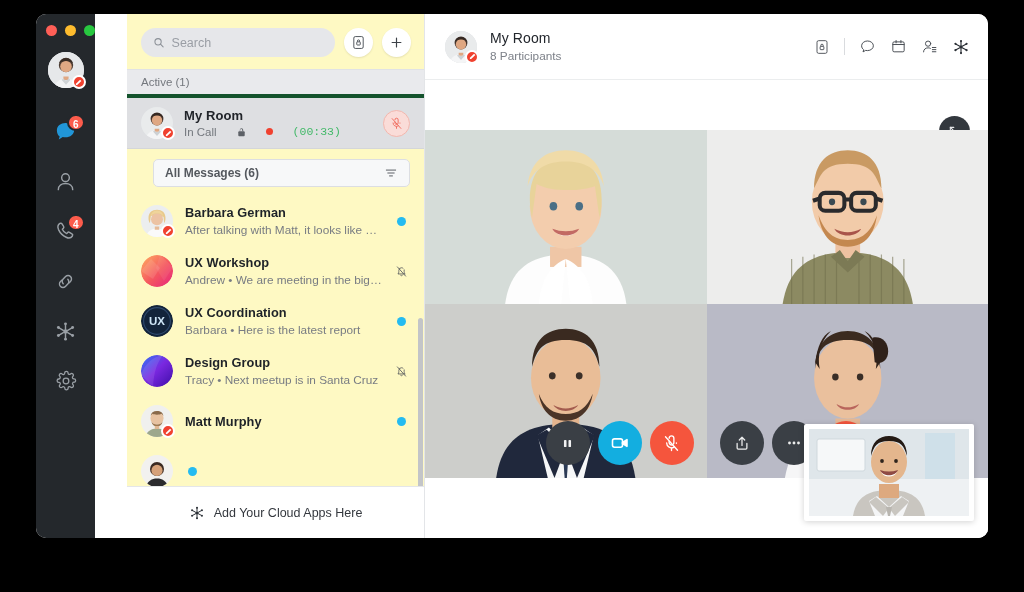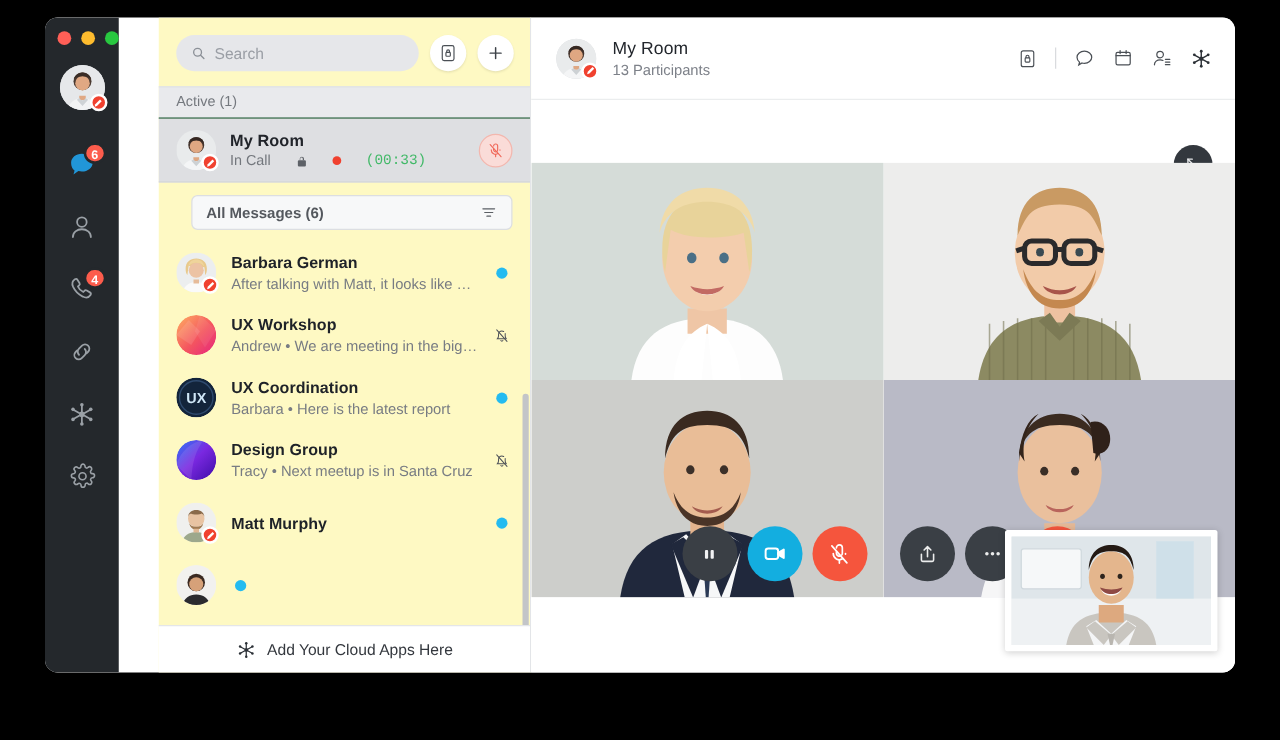--- a/index.html
+++ b/index.html
@@ -71,21 +71,21 @@
   #search-box input::placeholder { color: #9a9ea5; }
   .round-btn {
     width: 29px; height: 29px; border-radius: 50%; background: #fff;
     display: flex; align-items: center; justify-content: center;
     cursor: pointer; flex: 0 0 29px;
     box-shadow: 0 1px 2px rgba(0,0,0,.10);
   }
 
   .section-head {
     background: #e9eaed; color: #74787e; font-size: 11.5px;
-    padding: 6px 14px; border-top: 1px solid #e0e2e5; border-bottom: 1px solid #14532d;
+    padding: 6px 14px; border-top: 1px solid #e0e2e5; border-bottom: 4px solid #14532d;
   }
 
   .active-row {
     background: #dedfe2; display: flex; align-items: center;
     padding: 9px 14px; gap: 11px; cursor: pointer;
     border-bottom: 1px solid #d4d6d9;
   }
   .av { position: relative; width: 32px; height: 32px; flex: 0 0 32px; }
   .av .face { width: 32px; height: 32px; border-radius: 50%; overflow: hidden; background: #dcdee1; }
   .pencil-badge {
@@ -126,21 +126,21 @@
   }
   .msg-flag { flex: 0 0 14px; display: flex; align-items: center; justify-content: center; }
   .blue-dot { width: 9px; height: 9px; border-radius: 50%; background: #24bbf0; }
 
   #scroll-thumb {
     position: absolute; right: 1px; top: 122px; width: 5px; height: 215px;
     background: #c3c5c8; border-radius: 3px;
   }
 
   #cloud-apps {
-    height: 38px; background: #fff; border-top: 1px solid #e4e6e9;
+    height: 52px; background: #fff; border-top: 1px solid #e4e6e9;
     display: flex; align-items: center; justify-content: center; gap: 9px;
     font-size: 12.5px; color: #34383e; cursor: pointer;
   }
 
   
   #main-panel { flex: 1; display: flex; flex-direction: column; background: #fff; position: relative; min-width: 0; }
   #main-header {
     height: 66px; flex: 0 0 66px; border-bottom: 1px solid #ebedee;
     display: flex; align-items: center; padding: 0 18px 0 20px; gap: 13px;
   }
@@ -530,21 +530,21 @@
           </svg>
         </div>
         <span class="pencil-badge">
           <svg width="7" height="7" viewBox="0 0 10 10">
               <path d="M7.2.9 9.1 2.8 3.6 8.3 1 9l.7-2.6z" fill="#fff"></path>
             </svg>
         </span>
       </div>
       <div class="titles">
         <div id="room-title">My Room</div>
-        <div id="room-sub">13 Participants</div>
+        <div id="room-sub">8 Participants</div>
       </div>
 
       <div class="hdr-icons">
         <span class="hdr-ico">
           <svg width="16" height="16" viewBox="0 0 24 24" fill="none" stroke="#4a4f55" stroke-width="1.4">
             <rect x="4.5" y="2.5" width="15" height="19" rx="2.4"></rect>
             <rect x="9.2" y="11" width="5.6" height="5" rx="1"></rect>
             <path d="M10.2 11V9.6a1.8 1.8 0 0 1 3.6 0V11"></path>
           </svg>
         </span>

